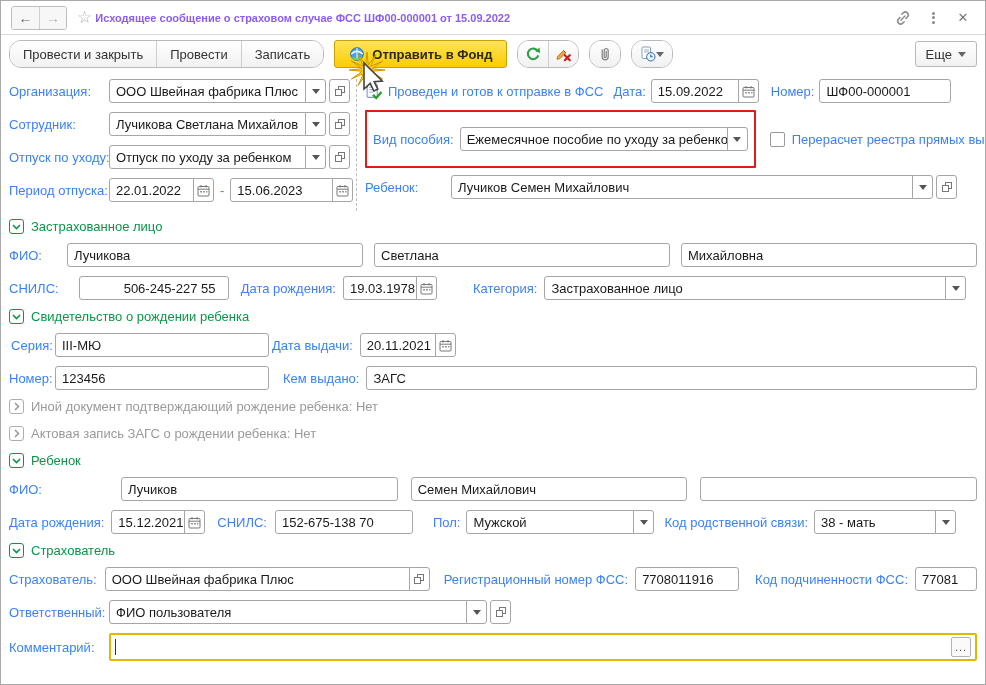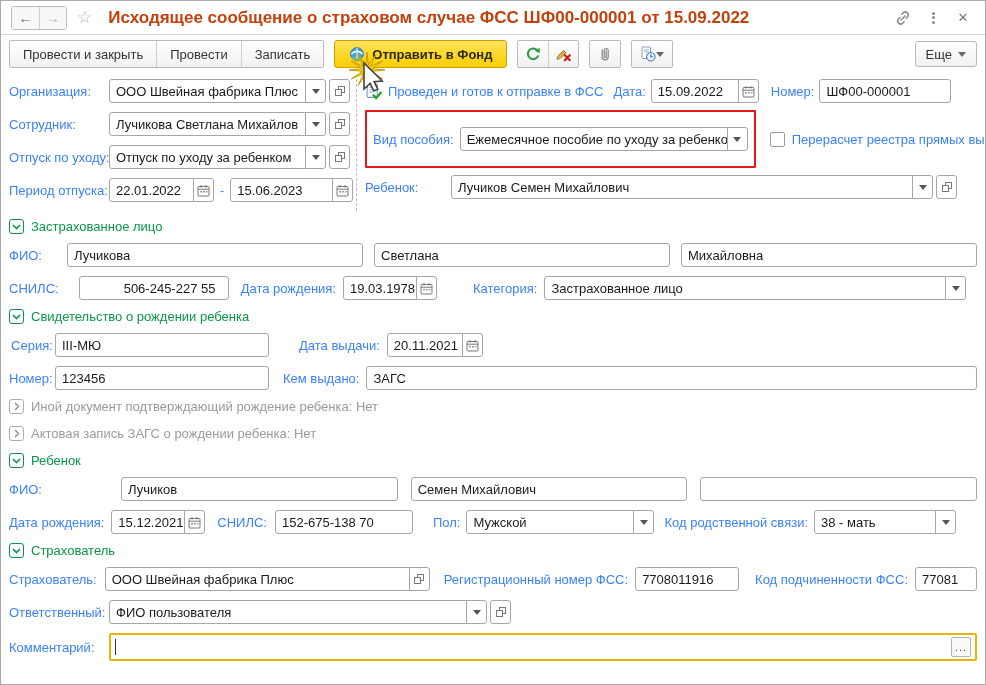--- a/index.html
+++ b/index.html
@@ -8,29 +8,29 @@
   .page { position:relative; width:986px; height:685px; background:#fff; border:1px solid #a9a9a9; overflow:hidden; }
 
   
   .titlebar { height:34px; display:flex; align-items:center; padding:0 10px; border-bottom:1px solid #d8d8d8; }
   .navgroup { display:flex; border:1px solid #bdbdbd; border-radius:3px; overflow:hidden; }
   .navbtn { width:27px; height:22px; display:flex; align-items:center; justify-content:center; background:#f7f7f7; font-size:14px; cursor:default; }
   .navbtn + .navbtn { border-left:1px solid #cfcfcf; }
   .navbtn.back { color:#666; }
   .navbtn.fwd  { color:#b5b5b5; }
   .star { color:#b3b3b3; font-size:17px; margin-left:10px; }
-  .title { font-size:17px; font-weight:bold; color:#c2410c; margin-left:16px; white-space:nowrap; }
+  .title { font-size:11px; font-weight:bold; color:#8b5cf6; margin-left:3px; white-space:nowrap; }
   .titlebar .spacer { flex:1; }
   .hicon { width:24px; height:22px; display:flex; align-items:center; justify-content:center; margin-left:6px; color:#8a8a8a; }
   .dots i { display:block; width:3px; height:3px; background:#8a8a8a; border-radius:50%; margin:1.5px auto; }
   .closex { font-size:13px; color:#777; }
 
   
   .toolbar { height:38px; display:flex; align-items:center; padding:0 8px; gap:10px; }
-  .btngroup { display:flex; border:1px solid #b9b9b9; border-radius:2px; overflow:hidden; background:#fcfcfc; }
+  .btngroup { display:flex; border:1px solid #b9b9b9; border-radius:12px; overflow:hidden; background:#fcfcfc; }
   .tbtn { height:26px; padding:0 13px; display:flex; align-items:center; background:linear-gradient(#fff,#f1f1f1); color:#333; white-space:nowrap; }
   .tbtn + .tbtn { border-left:1px solid #cdcdcd; }
   .ibtn { width:30px; height:26px; display:flex; align-items:center; justify-content:center; background:linear-gradient(#fff,#f1f1f1); }
   .ibtn + .ibtn { border-left:1px solid #cdcdcd; }
   .sendbtn { height:28px; padding:0 14px; display:flex; align-items:center; gap:7px; font-weight:bold; color:#2b2b00;
              background:linear-gradient(#ffe35c,#fbcd00); border:1px solid #c7a200; border-radius:3px; white-space:nowrap; }
   .morebtn { height:26px; padding:0 10px; display:flex; align-items:center; gap:6px; border:1px solid #b9b9b9; border-radius:3px; background:linear-gradient(#fff,#f1f1f1); color:#333; }
   .tb-spacer { flex:1; }
   .ddtri { width:0; height:0; border:4px solid transparent; border-top:5px solid #666; margin-top:5px; }
 
@@ -341,21 +341,21 @@
       <span class="chevbox">
         <svg width="9" height="6" viewBox="0 0 9 6">
             <polyline points="1,1 4.5,4.5 8,1" fill="none" stroke="#0a9648" stroke-width="1.6"></polyline>
           </svg>
       </span>
       <span>Свидетельство о рождении ребенка</span>
     </div>
     <div class="row">
       <span class="lbl" style="width:46px;text-align:center;">Серия:</span>
       <span class="field" style="width:214px;">III-МЮ</span>
-      <span class="lbl" style="margin-left:30px;">Дата выдачи:</span>
+      <span class="lbl" style="margin-left:3px;">Дата выдачи:</span>
       <span class="combo" style="margin-left:7px;">
         <span class="field" style="width:76px;">20.11.2021</span>
         <span class="sqbtn calb">
           <svg width="13" height="13" viewBox="0 0 13 13">
             <rect x="1" y="2.5" width="11" height="9.5" rx="1" fill="#fff" stroke="#777"></rect>
             <line x1="1" y1="5.2" x2="12" y2="5.2" stroke="#777"></line>
             <line x1="4" y1="1" x2="4" y2="3.5" stroke="#777"></line>
             <line x1="9" y1="1" x2="9" y2="3.5" stroke="#777"></line>
             <rect x="3" y="7" width="2" height="1.5" fill="#999"></rect>
               <rect x="6" y="7" width="2" height="1.5" fill="#999"></rect>

